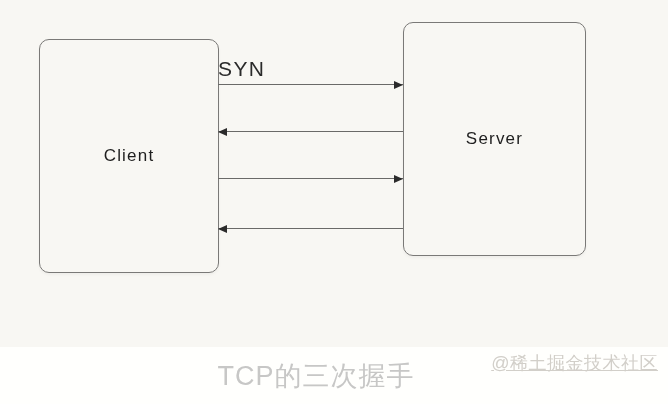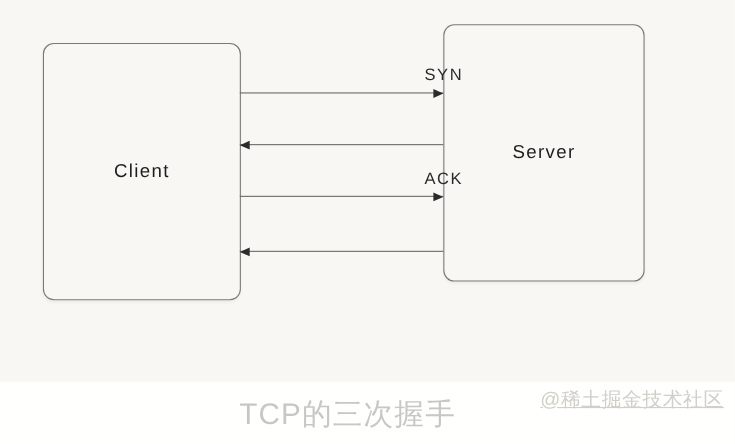--- a/index.html
+++ b/index.html
@@ -33,25 +33,24 @@
     box-shadow:0 2px 3px rgba(0,0,0,0.04);
     display:flex;align-items:center;justify-content:center;
   }
   .node-client{left:39px;top:39px;width:178px;height:232px;}
   .node-server{left:403px;top:22px;width:181px;height:232px;}
   .node-label{
     font-size:17px;letter-spacing:1.2px;color:var(--node-text);
   }
   .msg-label{
     position:absolute;left:218px;width:185px;
-    text-align:right;
-    font-size:15px;letter-spacing:1.4px;
+    text-align:left;
+    font-size:21px;letter-spacing:1.4px;
     color:var(--label-text);
     line-height:18px;
-    margin-left:18px;
   }
   .lbl-0{top:60px;}
   .lbl-1{top:107px;}
   .lbl-2{top:154px;}
   .lbl-3{top:204px;}
   .arrow{
     position:absolute;left:218px;width:185px;height:0;
     border-top:1px solid var(--line);
   }
   .arr-0{top:84px;}
@@ -97,21 +96,20 @@
 
   <div class="msg-label lbl-0">SYN</div>
   <div class="arrow arr-0 dir-right">
     <span class="head"></span>
   </div>
 
   <div class="arrow arr-1 dir-left">
     <span class="head"></span>
   </div>
 
-  <div class="msg-label lbl-2">ACK</div>
   <div class="arrow arr-2 dir-right">
     <span class="head"></span>
   </div>
 
   <div class="arrow arr-3 dir-left">
     <span class="head"></span>
   </div>
 
   <div class="diagram-title">TCP的三次握手</div>
 

